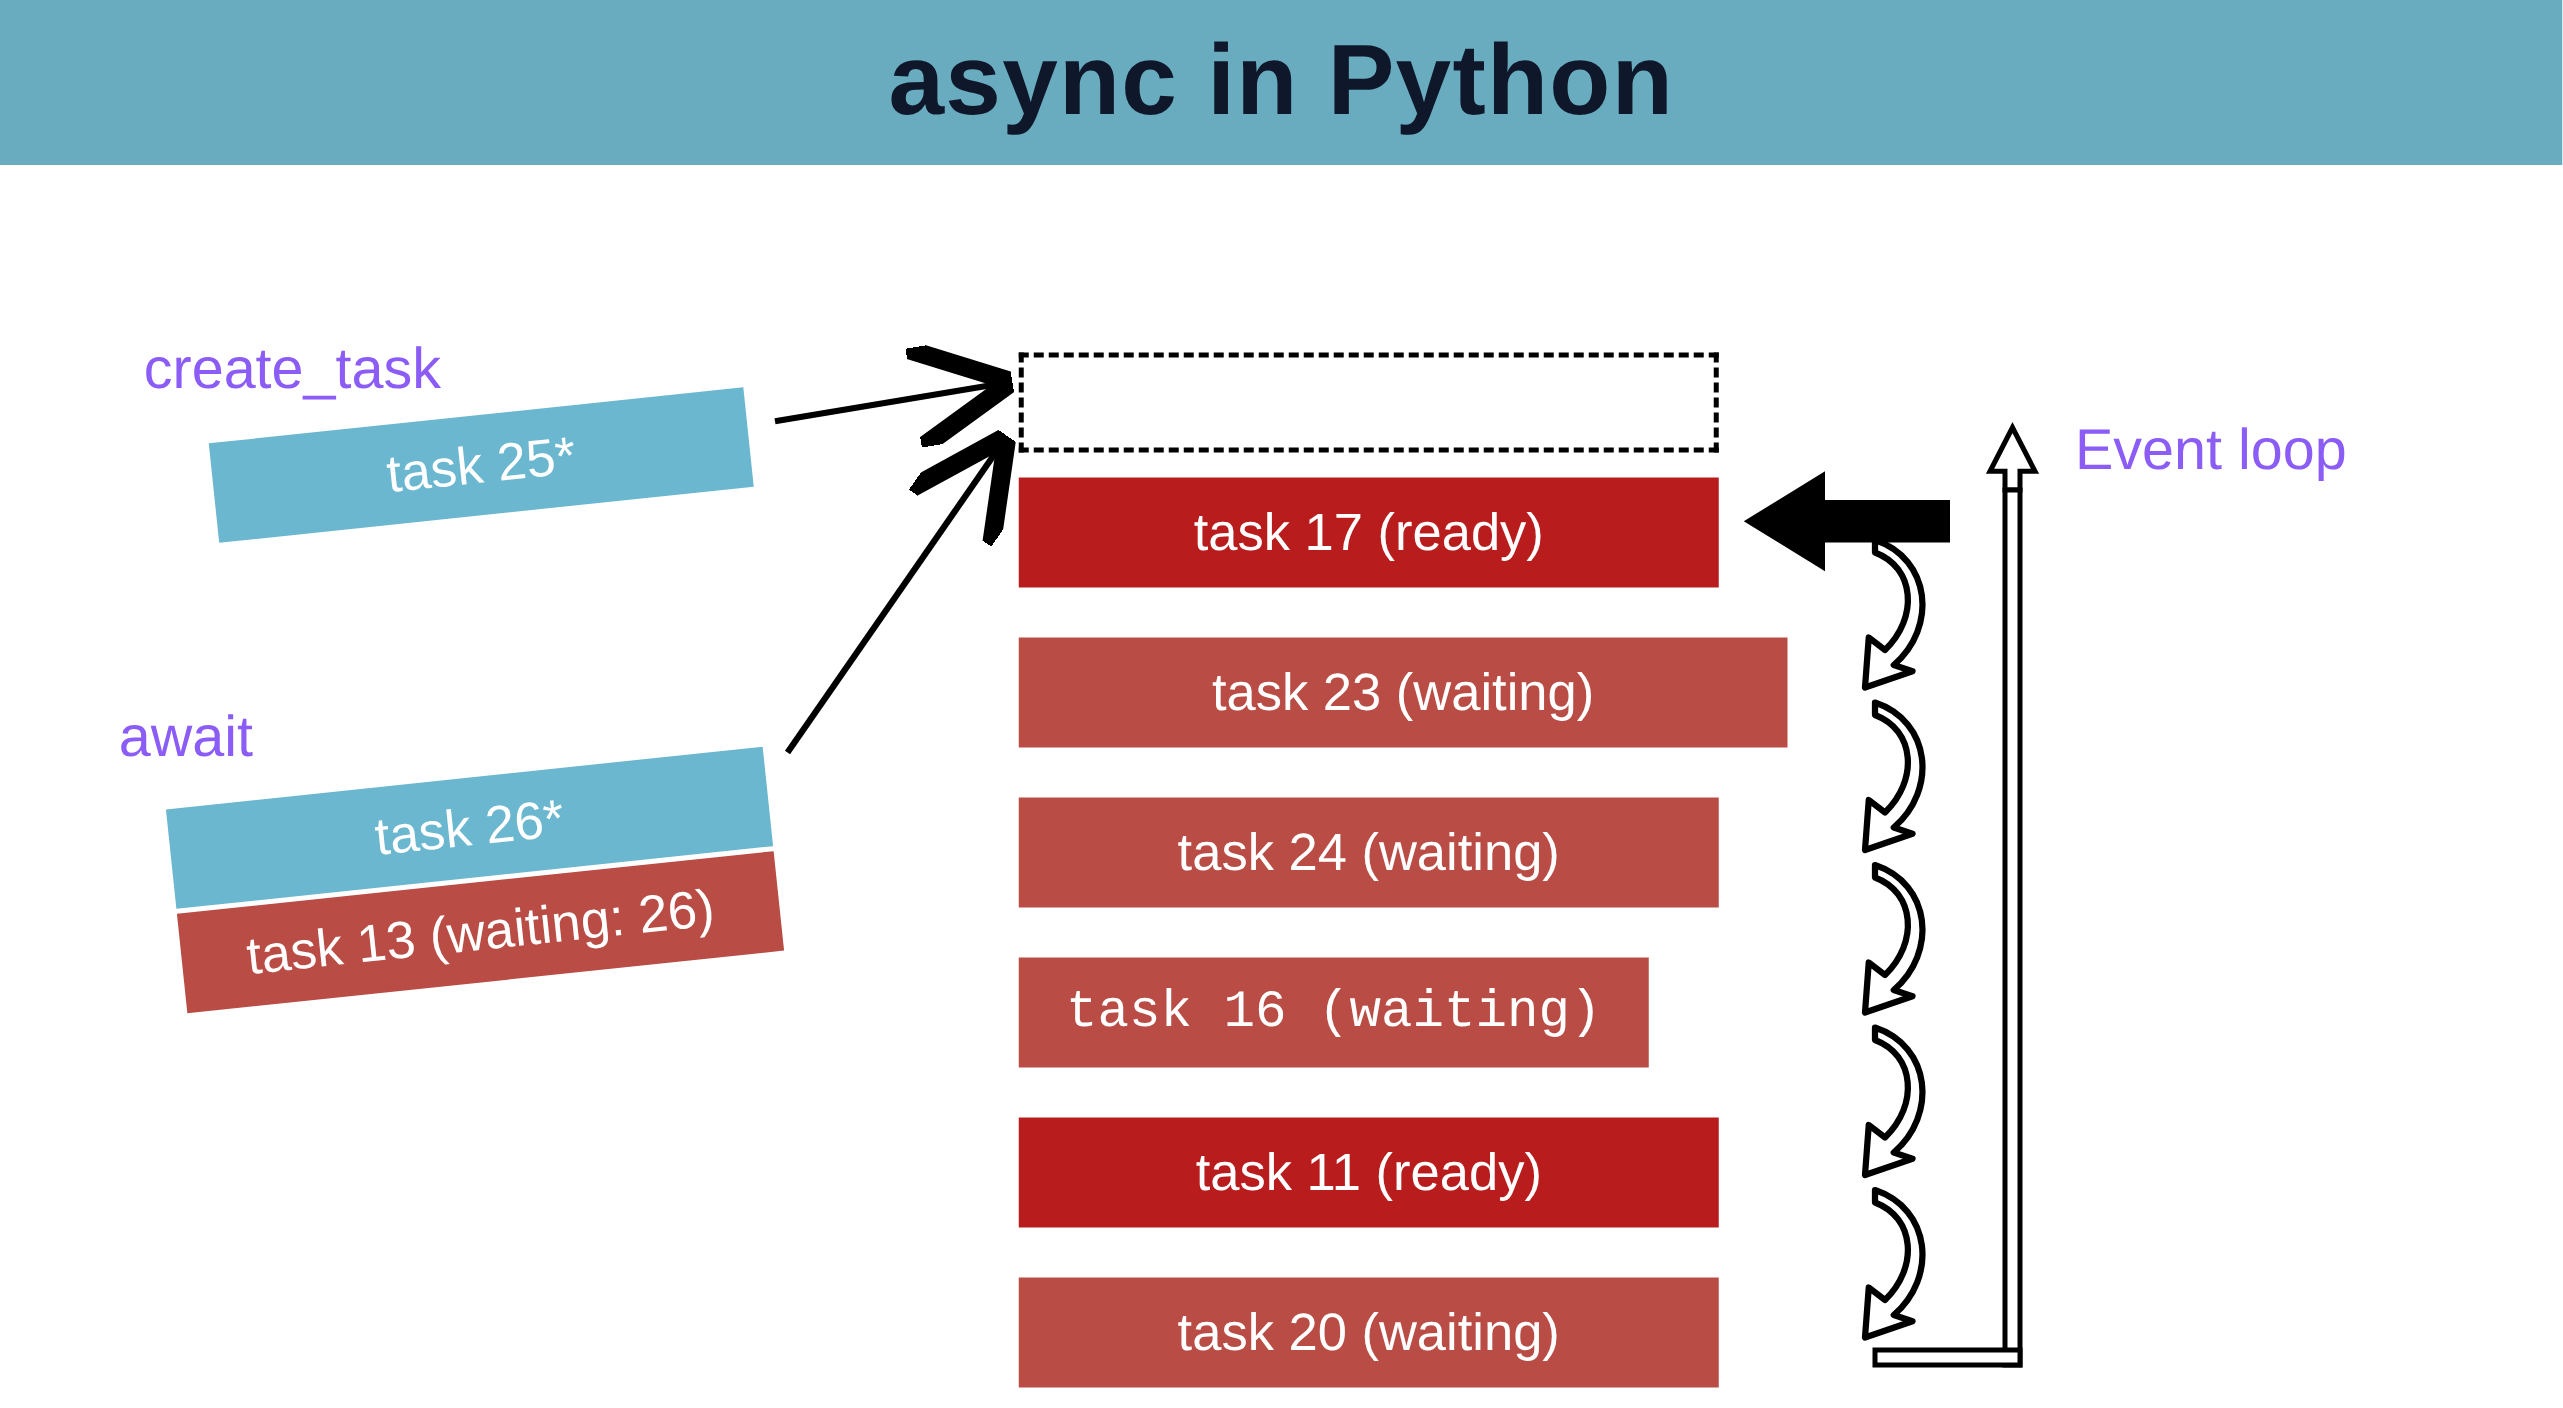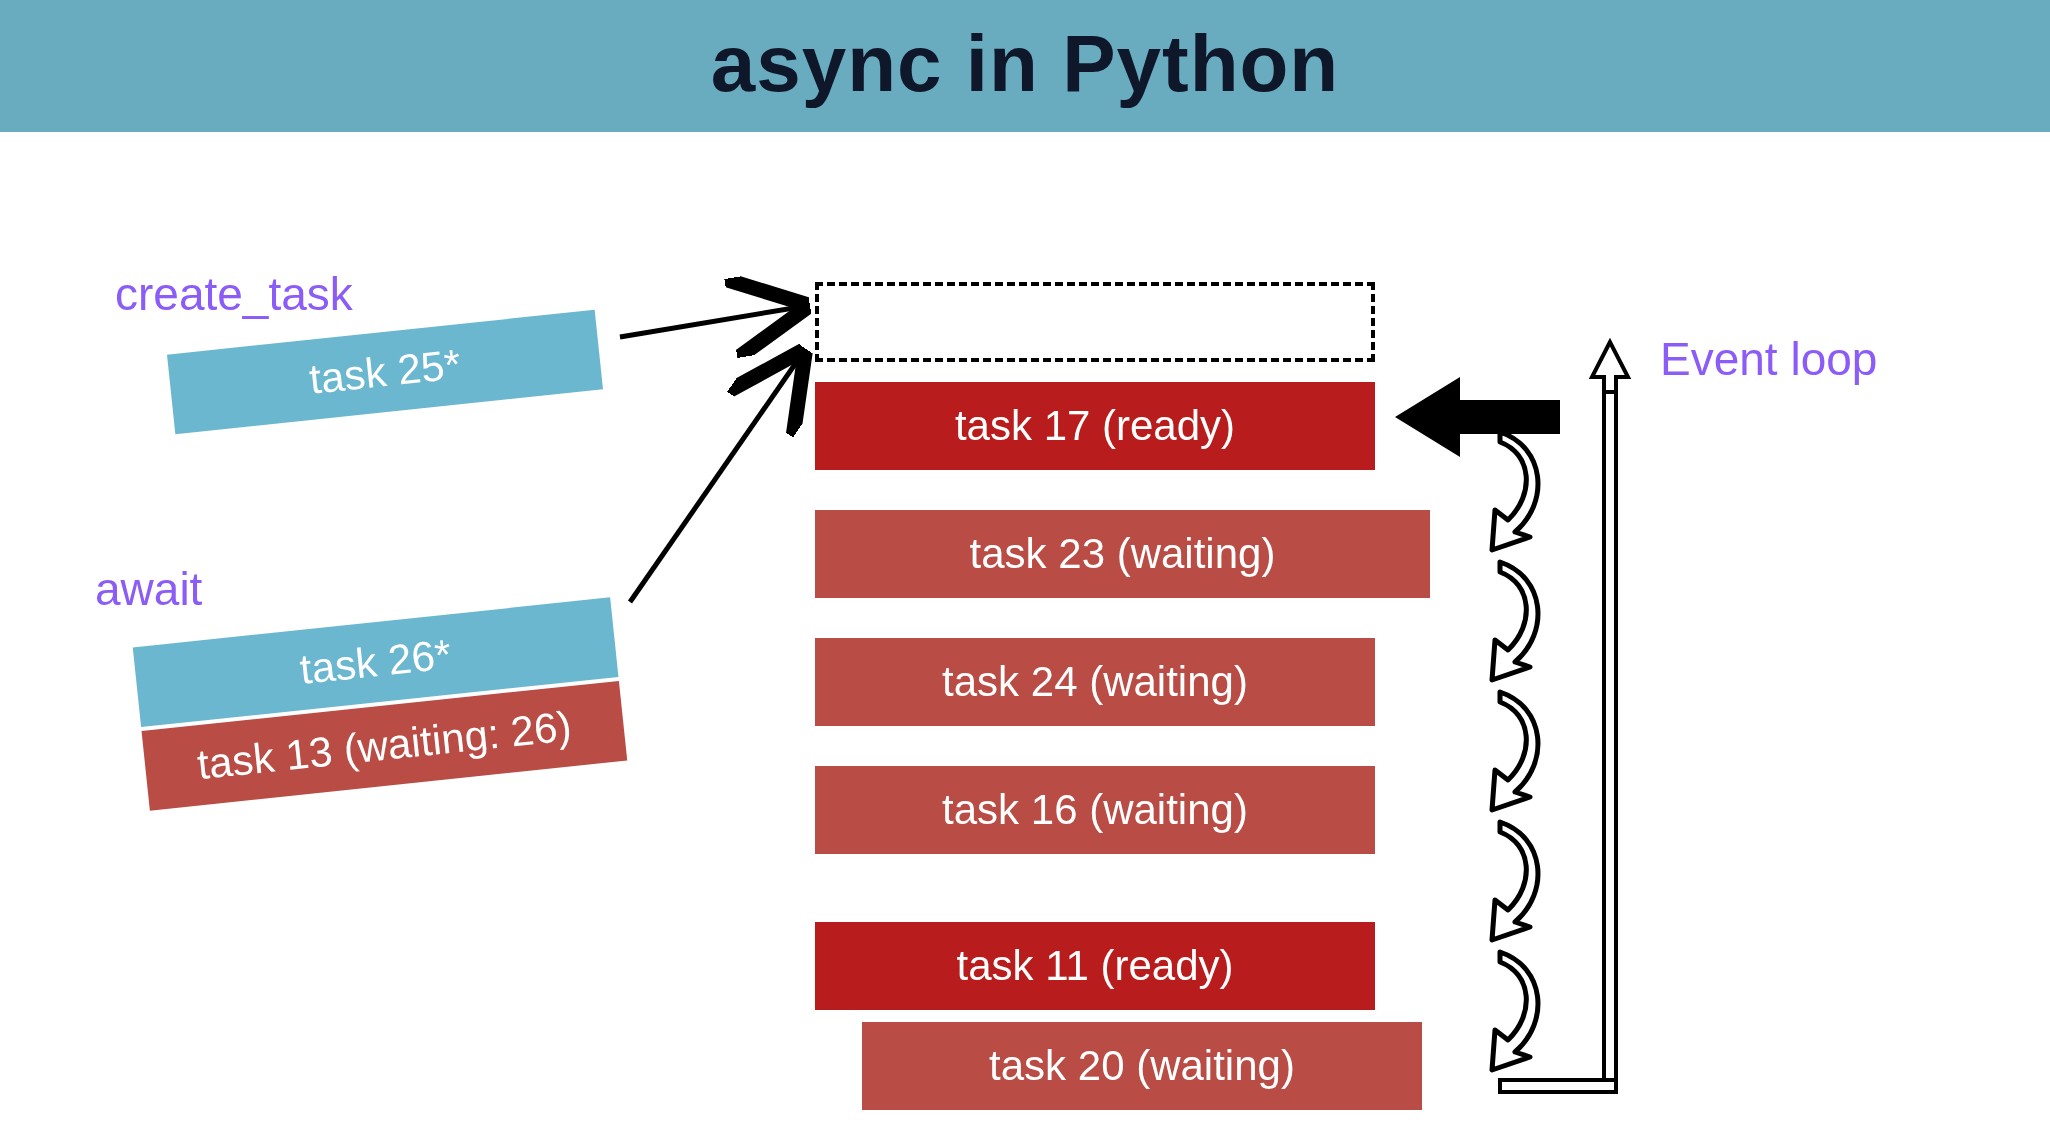--- a/index.html
+++ b/index.html
@@ -77,23 +77,23 @@
     <div class="task-box task-blue" style="position:relative; width:480px; height:80px;">task 26*</div>
     <div class="task-box task-red" style="position:relative; width:480px; height:80px; margin-top:4px;">task 13 (waiting: 26)</div>
   </div>
 
   <div class="dashed-slot" style="left:815px; top:150px; width:560px; height:80px;"></div>
 
   <div id="queue-container">
       <div class="task-box task-green" style="left: 815px; top: 250px; width: 560px; height: 88px;">task 17 (ready)</div>
       <div class="task-box task-red" style="left: 815px; top: 378px; width: 615px; height: 88px;">task 23 (waiting)</div>
       <div class="task-box task-red" style="left: 815px; top: 506px; width: 560px; height: 88px; text-align: right;">task 24 (waiting)</div>
-      <div class="task-box task-red" style="left: 815px; top: 634px; width: 560px; height: 88px;">task 16 (waiting)</div>
-      <div class="task-box task-green" style="left: 815px; top: 762px; width: 560px; height: 88px; margin-top: 28px;">task 11 (ready)</div>
-      <div class="task-box task-red" style="left: 815px; top: 890px; width: 560px; height: 88px; margin-left: 47px;">task 20 (waiting)</div>
+      <div class="task-box task-red" style="left: 815px; top: 634px; width: 504px; height: 88px; font-family: Liberation Mono, monospace;">task 16 (waiting)</div>
+      <div class="task-box task-green" style="left: 815px; top: 762px; width: 560px; height: 88px;">task 11 (ready)</div>
+      <div class="task-box task-red" style="left: 815px; top: 890px; width: 560px; height: 88px;">task 20 (waiting)</div>
     </div>
 
   <svg class="overlay" viewBox="0 0 2050 986">
     <defs>
       <marker id="arrowHead" markerWidth="16" markerHeight="16" refX="14" refY="8" orient="auto">
         <path d="M0,0 L16,8 L0,16" fill="none" stroke="#000" stroke-width="3"></path>
       </marker>
       <marker id="arrowHeadFill" markerWidth="20" markerHeight="20" refX="2" refY="10" orient="auto">
         <path d="M0,10 L20,0 L20,20 Z" fill="#000"></path>
       </marker>

